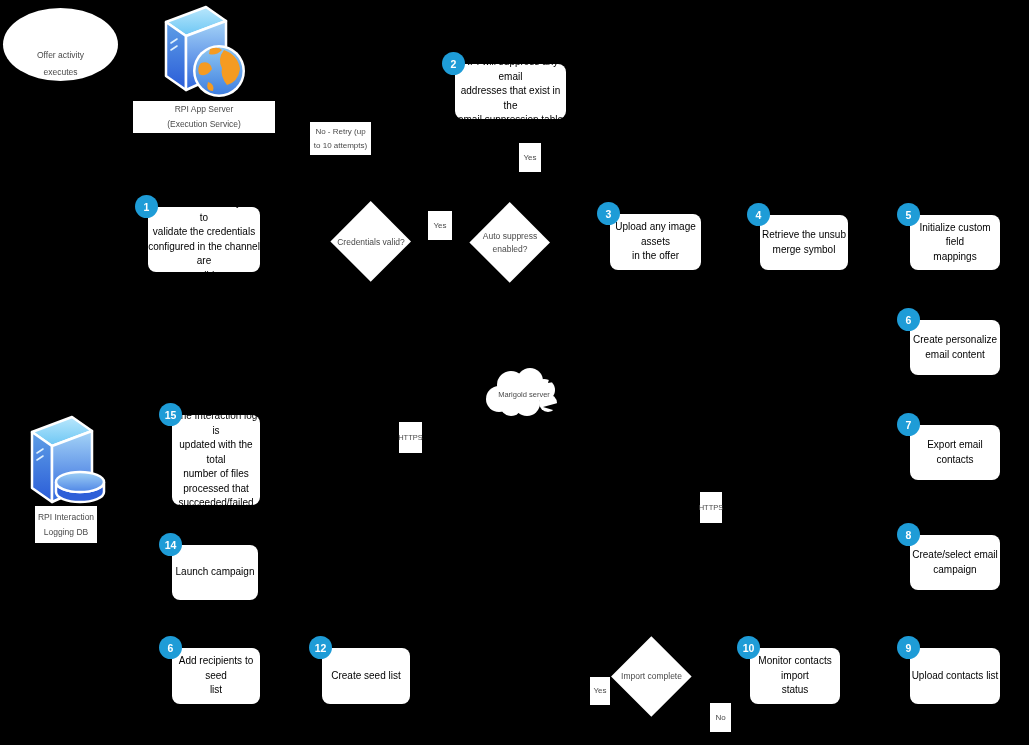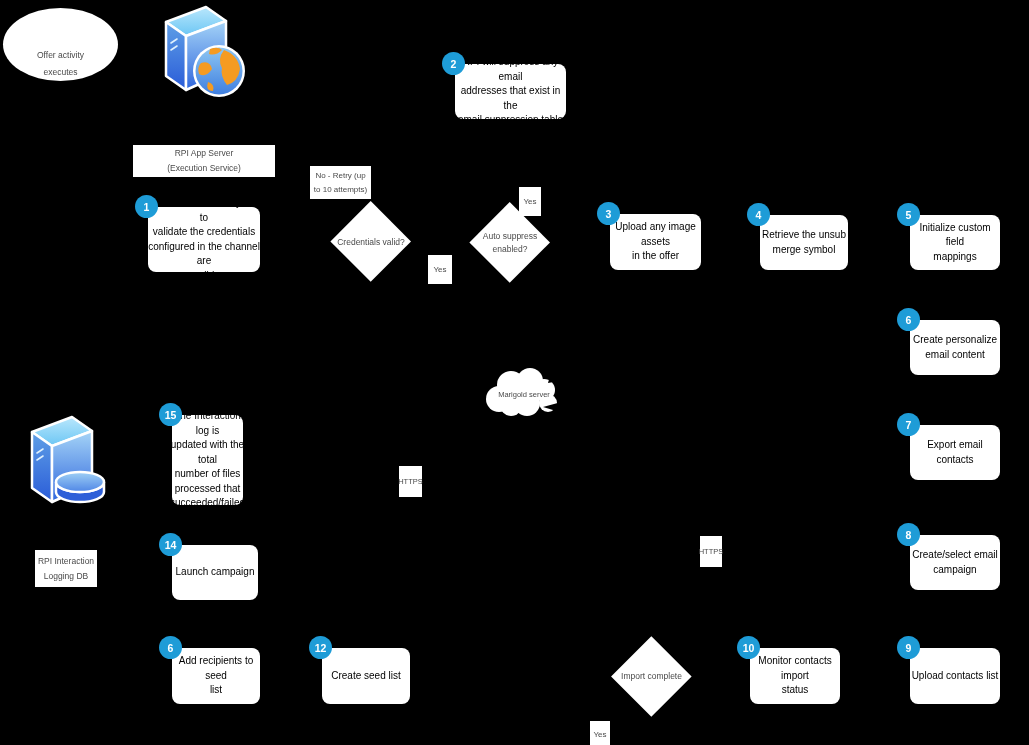--- a/index.html
+++ b/index.html
@@ -11,21 +11,21 @@
 
   .node,.label-box,.ellipse,.diamond-label{color:var(--text);}
 
   .step{position:absolute;background:var(--node);border-radius:8px;display:flex;align-items:center;justify-content:center;}
   .step-text{white-space:pre-line;text-align:center;font-size:10px;line-height:14.5px;}
   .badge{position:absolute;left:-13px;top:-12px;width:23px;height:23px;border-radius:50%;
          background:var(--badge);color:var(--badge_text);font-weight:bold;font-size:10.5px;
          display:flex;align-items:center;justify-content:center;}
 
   .label-box{position:absolute;background:var(--node);display:flex;align-items:center;justify-content:center;
-             text-align:center;font-size:8px;line-height:14px;white-space:pre-line;margin-top:44px;}
+             text-align:center;font-size:8px;line-height:14px;white-space:pre-line;}
 
   .ellipse{position:absolute;background:var(--node);border-radius:50%;display:flex;align-items:flex-end;
            justify-content:center;text-align:center;font-size:8.5px;line-height:17px;white-space:pre-line;}
 
   .diamond{position:absolute;}
   .diamond-shape{position:absolute;left:15%;top:15%;width:70%;height:70%;background:var(--node);transform:rotate(45deg);}
   .diamond-label{position:absolute;inset:0;display:flex;align-items:center;justify-content:center;
                  text-align:center;font-size:8.5px;line-height:13px;white-space:pre-line;}
 
   .icon{position:absolute;}
@@ -166,21 +166,21 @@
       <polygon points="70,9 78,18 67,20" fill="#000000"></polygon>
       <polygon points="84,38 62,44 82,50" fill="#000000"></polygon>
     </svg>
     <div class="cloud-label">Marigold server</div>
   </div>
 
   <div class="label-box" style="left:399px;top:422px;width:23px;height:31px;font-size:7.5px;white-space:nowrap;">
     <span>HTTPS</span>
   </div>
 
-  <div class="step" style="left:172px;top:415px;width:71px;height:90px;">
+  <div class="step" style="left:172px;top:415px;width:88px;height:90px;">
     <span class="badge">15</span>
     <span class="step-text">The Interaction log is
 updated with the total
 number of files
 processed that
 succeeded/failed</span>
   </div>
 
   <div class="icon" style="left:22px;top:410px;width:92px;height:98px;">
     <svg width="92" height="98" viewBox="0 0 92 98">

